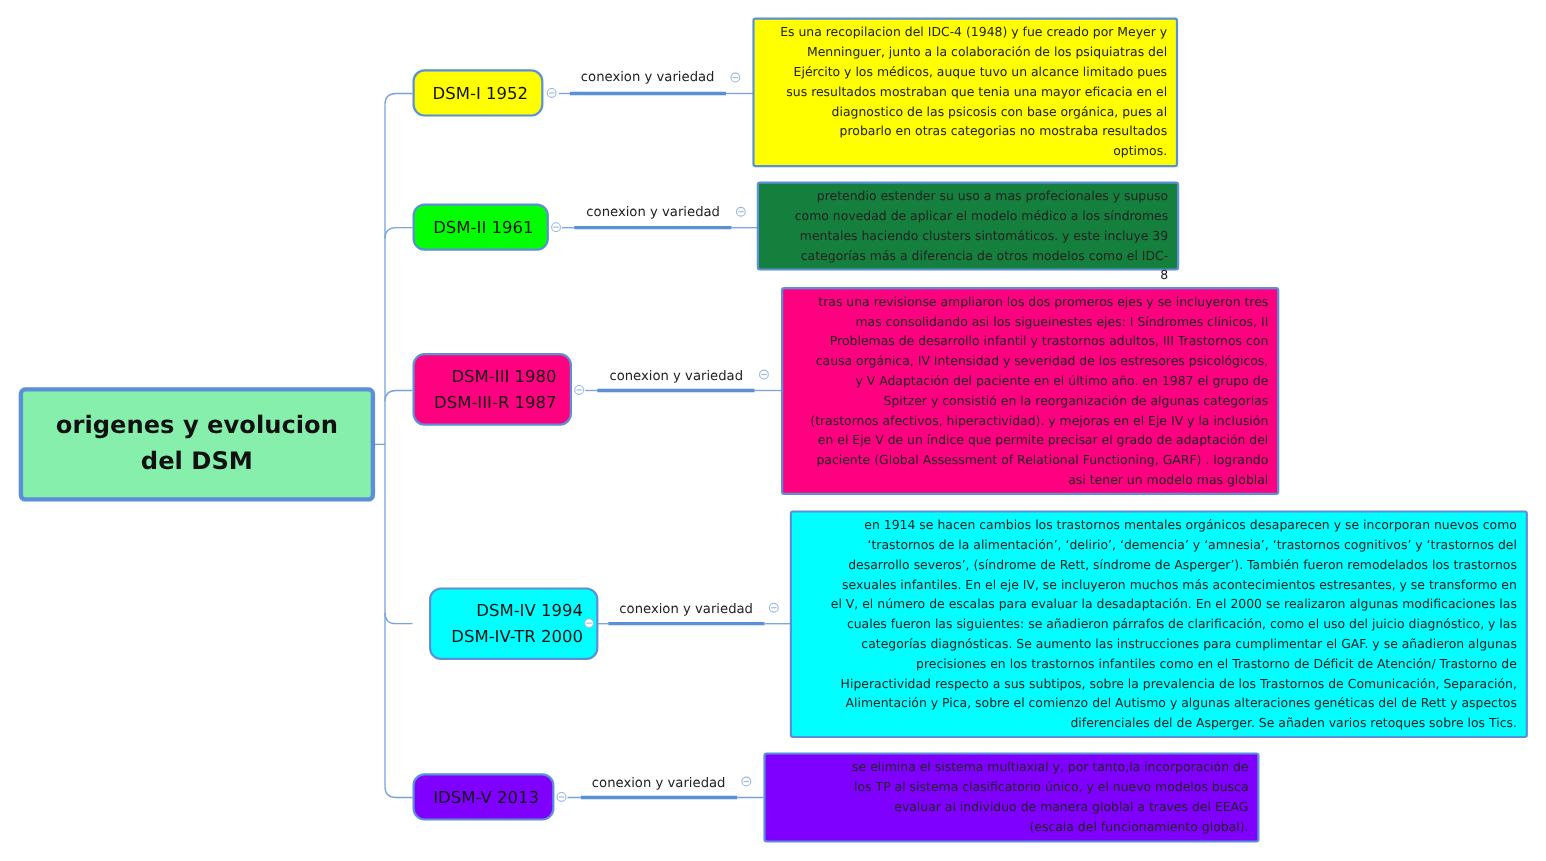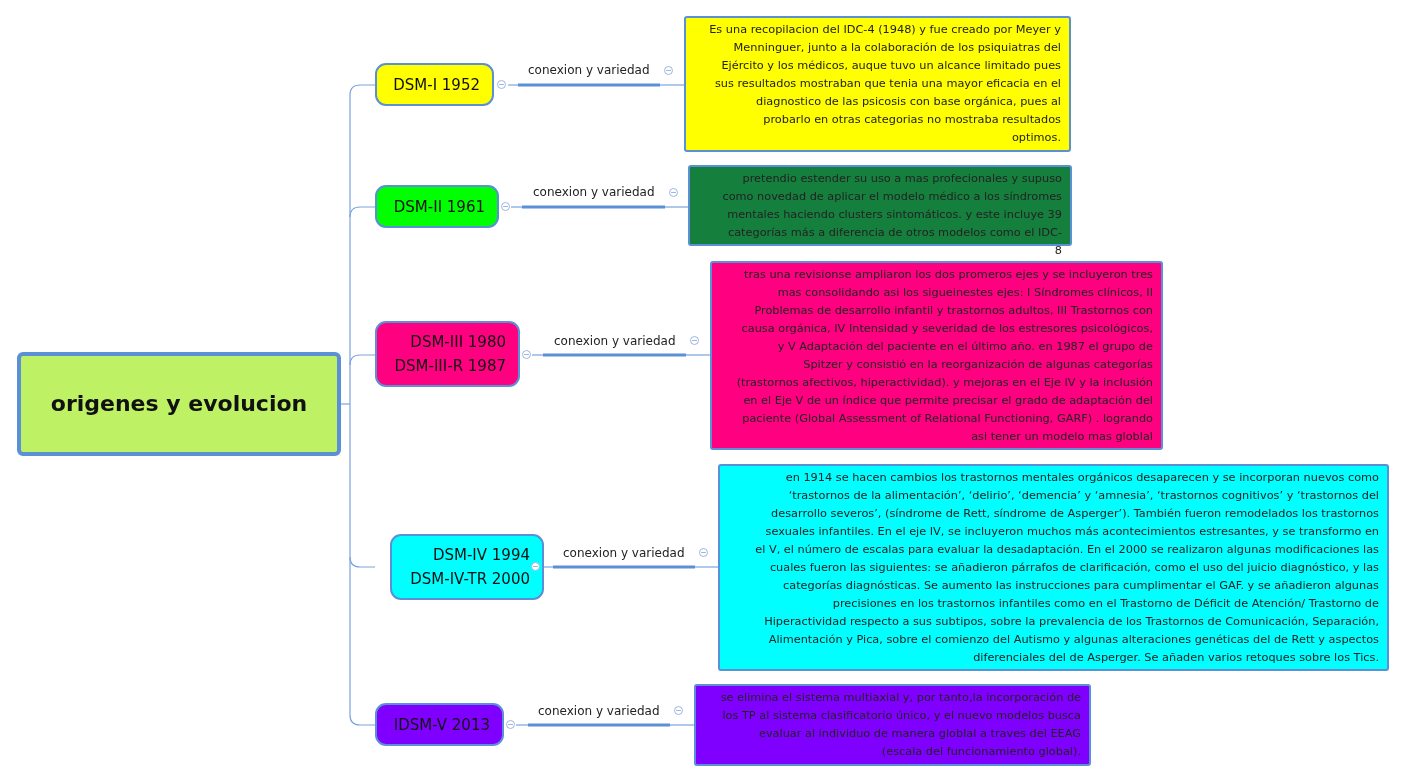--- a/index.html
+++ b/index.html
@@ -3,21 +3,21 @@
   <meta charset="utf-8">
   <style>
     html, body { margin: 0; padding: 0; }
     body {
       width: 1405px; height: 783px; background: #ffffff; position: relative; overflow: hidden;
       font-family: "DejaVu Sans", sans-serif; color: #111;
     }
     .abs { position: absolute; box-sizing: border-box; text-align: right; }
     .root-node {
       left: 17px; top: 352px; width: 324px; height: 104px;
-      background: #bef264; border: 4px solid #5b8fd6; border-radius: 6px;
+      background: #86efac; border: 4px solid #5b8fd6; border-radius: 6px;
       display: flex; align-items: center; justify-content: center; text-align: center;
       font-size: 22px; font-weight: bold; line-height: 32px; padding: 0 20px; color: #111;
     }
     .branch-node {
       border: 2px solid #5b8fd6; border-radius: 11px;
       font-size: 15px; line-height: 24px; padding: 0 12px;
       display: flex; flex-direction: column; justify-content: center; color: #111;
     }
     .desc-node {
       border: 2px solid #5b8fd6; border-radius: 3px;
@@ -58,20 +58,21 @@
   <path d="M553 567 L695 567" stroke="#5b8fd6" stroke-width="3"></path>
   <path d="M695 567 L719 567" stroke="#7aa3dd" stroke-width="1.2"></path>
   <path d="M516 725 L528 725" stroke="#7aa3dd" stroke-width="1.2"></path>
   <path d="M528 725 L670 725" stroke="#5b8fd6" stroke-width="3"></path>
   <path d="M670 725 L694 725" stroke="#7aa3dd" stroke-width="1.2"></path>
 </svg>
 
 <div class="abs root-node">
   <div>
     <div>origenes y evolucion</div>
+    <div>del DSM</div>
   </div>
 </div>
 
 <div class="abs branch-node" style="left:375px; top:63px; width:119px; height:43px; background:#ffff00;">
   <span>DSM-I 1952</span>
 </div>
 <div class="abs collapse" style="left:497px; top:80px;"></div>
 <div class="abs edge-label" style="left:528px; top:63px;">conexion y variedad</div>
 <div class="abs collapse" style="left:664px; top:66px;"></div>
 <div class="abs desc-node" style="left:684px; top:16px; width:387px; height:136px; background:#ffff00;">Es una recopilacion del IDC-4 (1948) y fue creado por Meyer y
@@ -129,16 +130,16 @@
 Hiperactividad respecto a sus subtipos, sobre la prevalencia de los Trastornos de Comunicación, Separación,
 Alimentación y Pica, sobre el comienzo del Autismo y algunas alteraciones genéticas del de Rett y aspectos
 diferenciales del de Asperger. Se añaden varios retoques sobre los Tics.</div>
 
 <div class="abs branch-node" style="left:375px; top:703px; width:129px; height:43px; background:#8000ff;">
   <span>IDSM-V 2013</span>
 </div>
 <div class="abs collapse" style="left:506px; top:720px;"></div>
 <div class="abs edge-label" style="left:538px; top:704px;">conexion y variedad</div>
 <div class="abs collapse" style="left:674px; top:706px;"></div>
-<div class="abs desc-node" style="left:694px; top:684px; width:397px; height:82px; background:#8000ff;">se elimina el sistema multiaxial y, por tanto,la incorporación de
+<div class="abs desc-node" style="left:694px; top:684px; width:451px; height:82px; background:#8000ff;">se elimina el sistema multiaxial y, por tanto,la incorporación de
 los TP al sistema clasificatorio único, y el nuevo modelos busca
 evaluar al individuo de manera globlal a traves del EEAG
 (escala del funcionamiento global).</div>
 
 </body></html>

